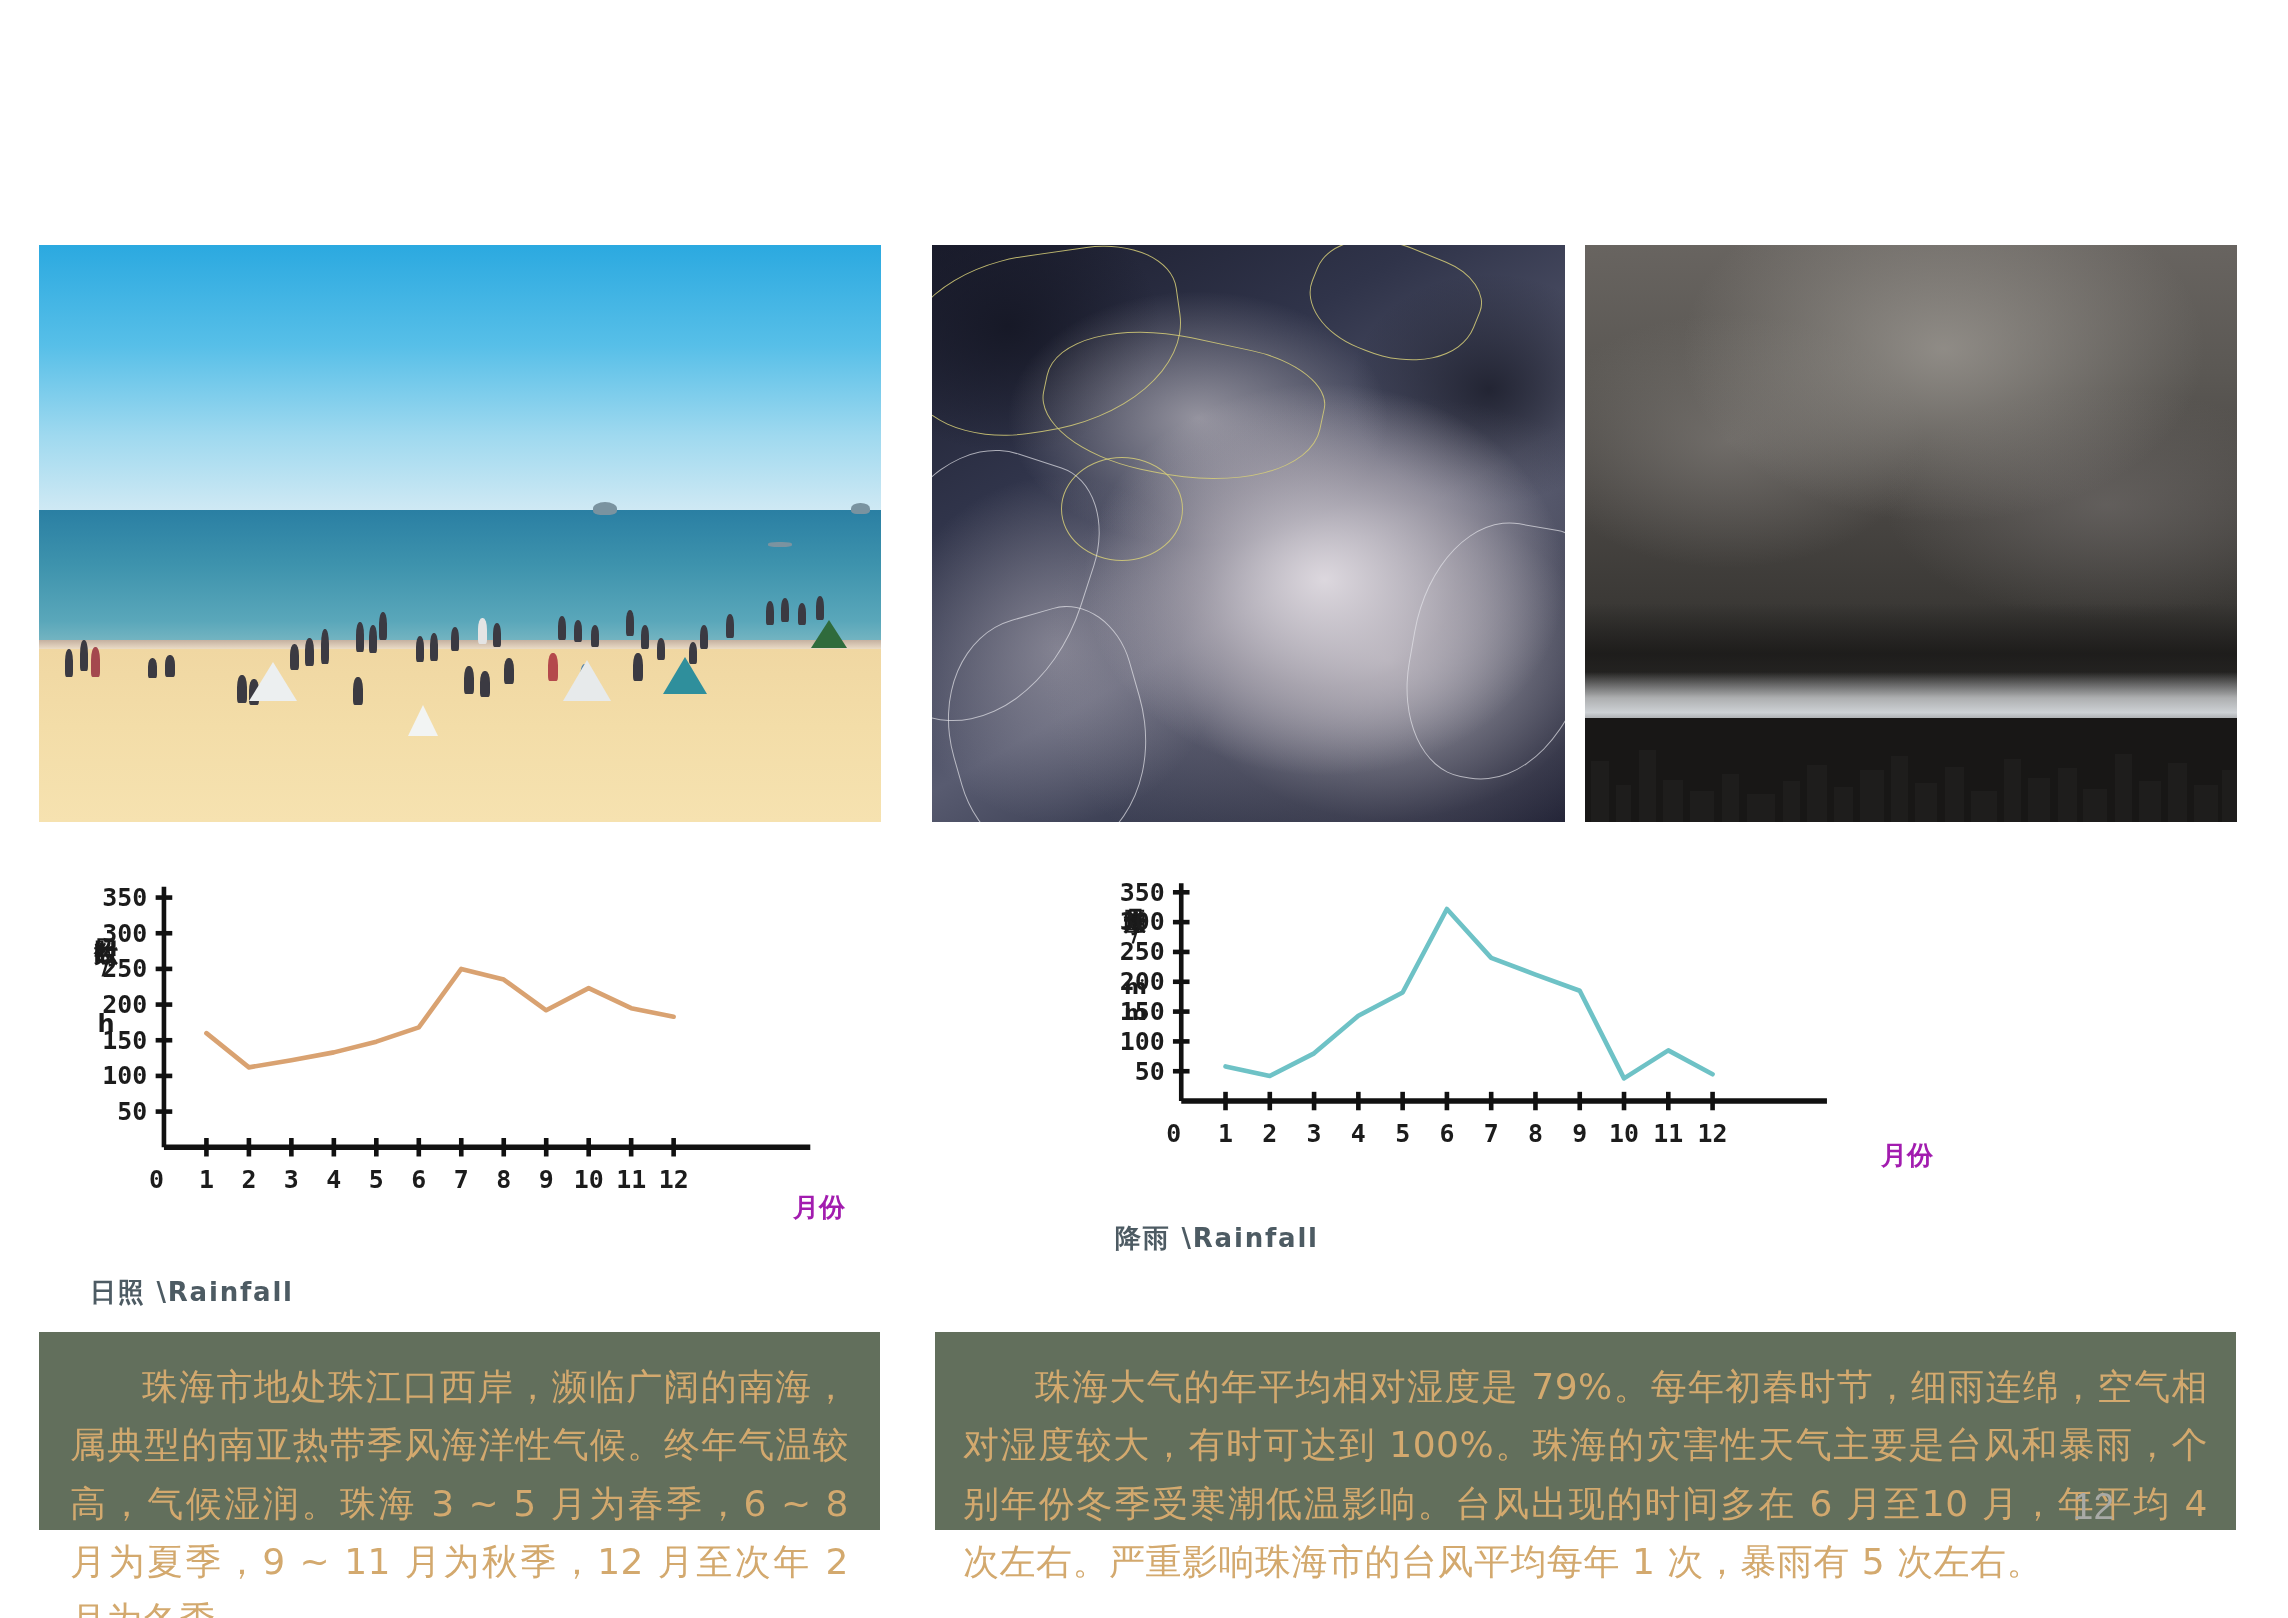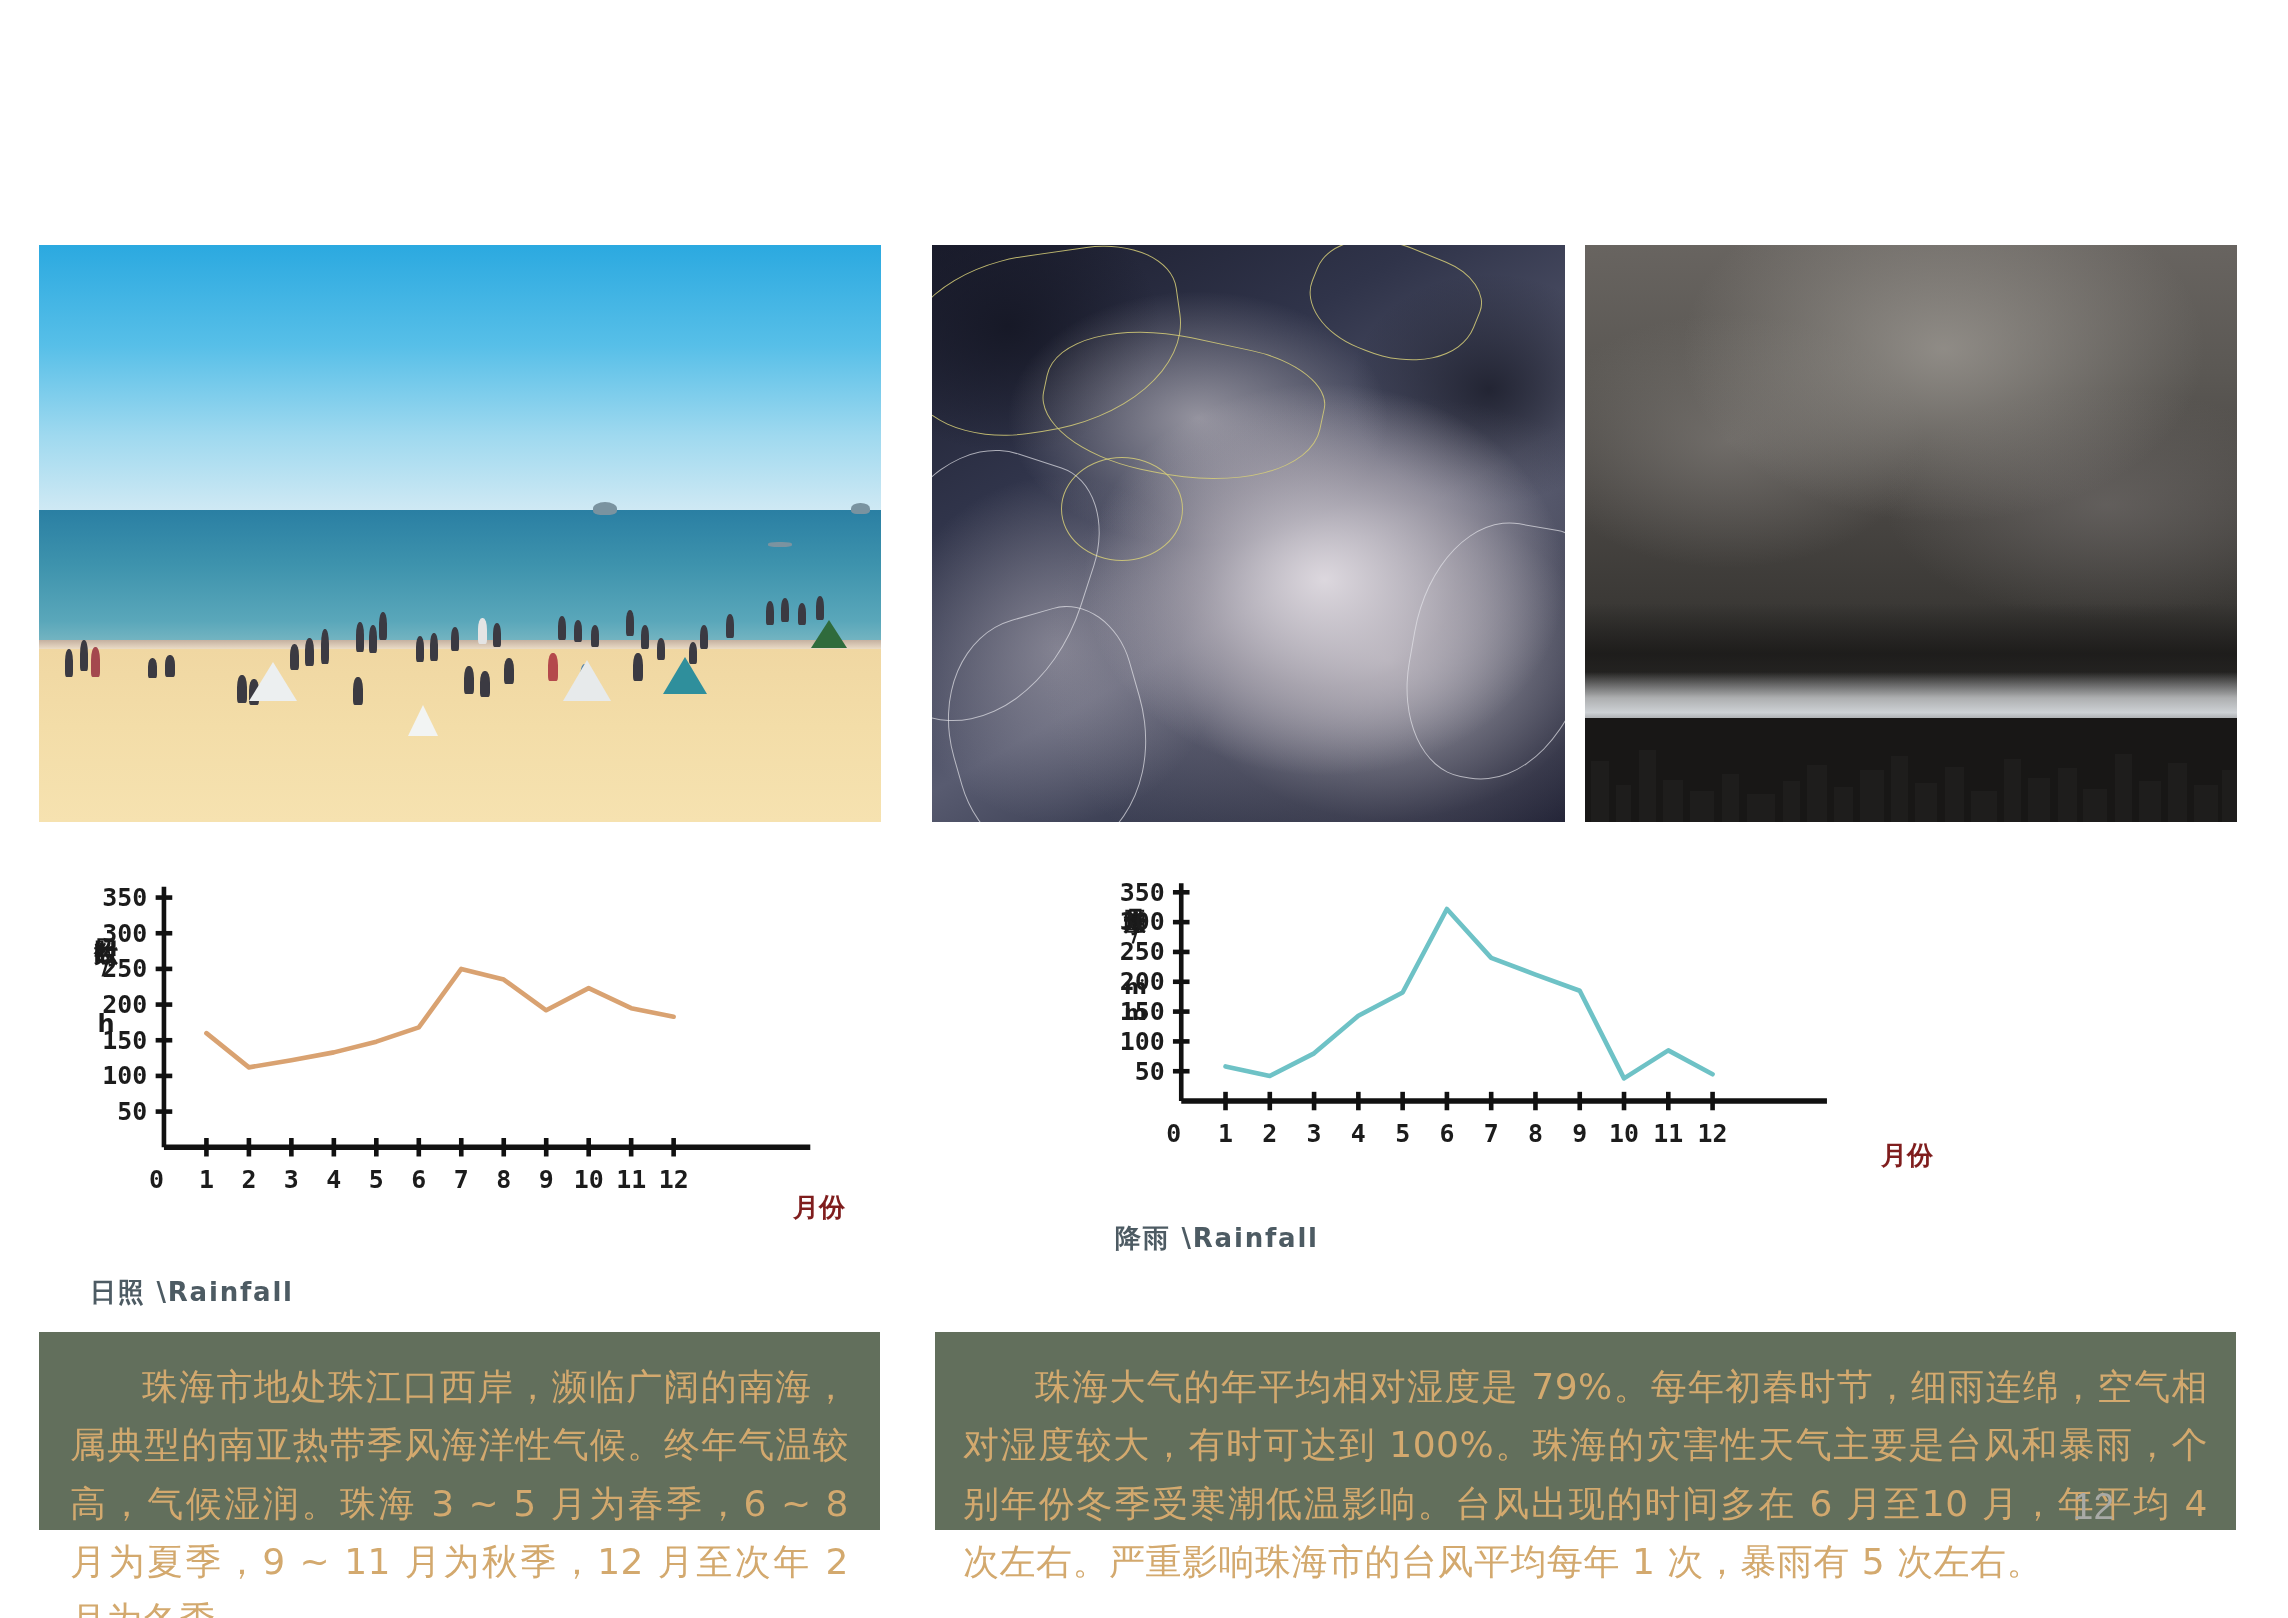--- a/index.html
+++ b/index.html
@@ -102,21 +102,21 @@
     color: #1a1a1a;
     writing-mode: vertical-rl;
     text-orientation: upright;
     letter-spacing: 0.9px;
     line-height: 1;
   }
   .chart-axis-label-x {
     position: absolute;
     font-family: "DejaVu Sans", sans-serif;
     font-weight: 700;
-    color: #7f1d1d;
+    color: #a21caf;
   }
   .chart-caption {
     position: absolute;
     font-family: "DejaVu Sans", sans-serif;
     font-weight: 700;
     color: #4d5b63;
     letter-spacing: 1.8px;
     white-space: nowrap;
   }
 

